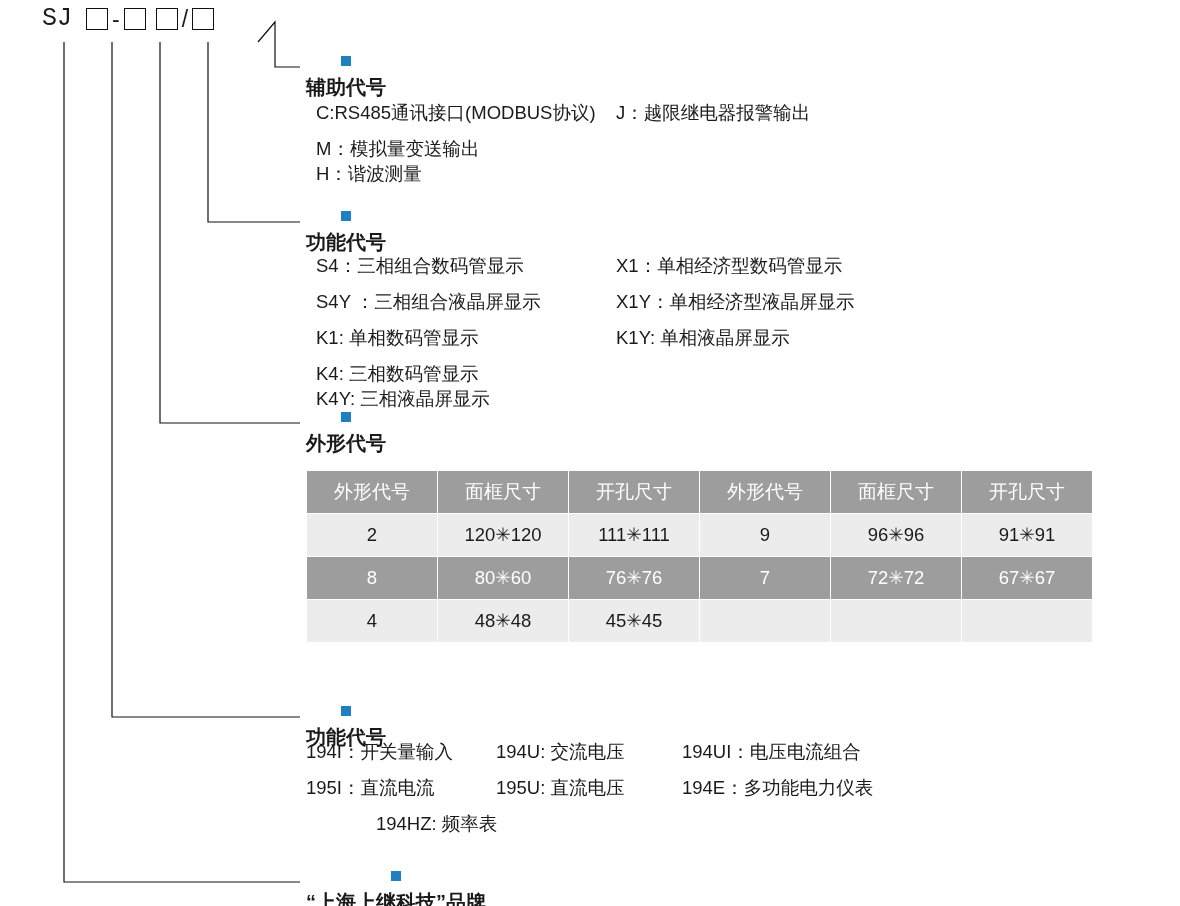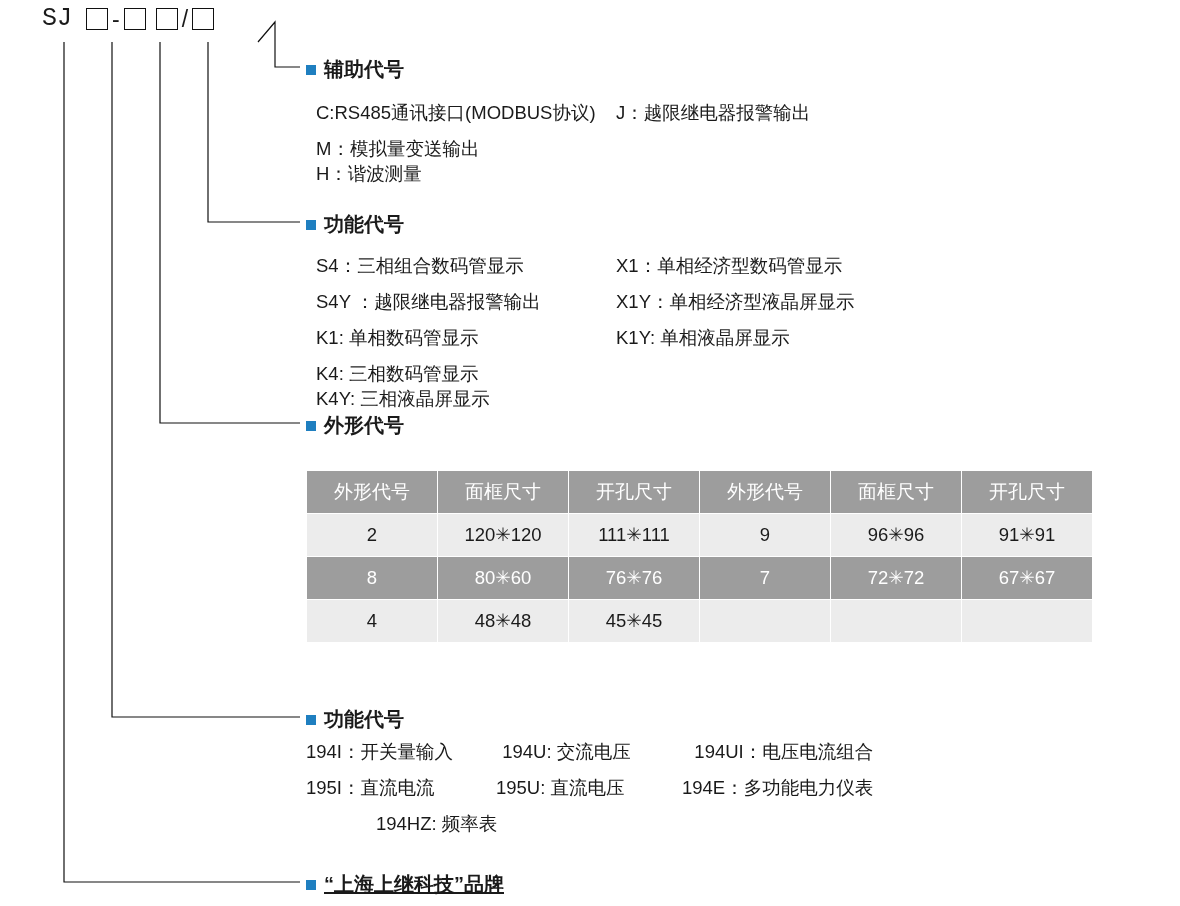--- a/index.html
+++ b/index.html
@@ -49,37 +49,37 @@
 
   
   .section-head {
     position: absolute;
     display: flex;
     align-items: center;
     gap: 8px;
     font-size: 20px;
     font-weight: bold;
     color: #1a1a1a;
+    flex-direction: column;
   }
   .bullet {
     width: 10px; height: 10px;
     background: #1f7fc0;
     display: inline-block;
   }
 
   
   .opt-block {
     position: absolute;
     font-size: 18.5px;
     color: #1a1a1a;
   }
   .opt-row {
     display: flex;
     margin-bottom: 11px;
-    justify-content: space-between;
   }
   .opt-row:last-child { margin-bottom: 0; flex-direction: column; }
   .opt-col1 { width: 300px; }
   .opt-col2 { width: 320px; }
 
   
   .dim-table {
     position: absolute;
     left: 306px; top: 470px;
     border-collapse: collapse;
@@ -158,21 +158,21 @@
 <div class="section-head" style="left:306px; top:211px;">
   <span class="bullet"></span>
   <span>功能代号</span>
 </div>
 <div class="opt-block" style="left:316px; top:253px;">
   <div class="opt-row">
     <span class="opt-col1">S4：三相组合数码管显示</span>
     <span class="opt-col2">X1：单相经济型数码管显示</span>
   </div>
   <div class="opt-row">
-    <span class="opt-col1">S4Y ：越限继电器报警输出</span>
+    <span class="opt-col1">S4Y ：三相组合液晶屏显示</span>
     <span class="opt-col2">X1Y：单相经济型液晶屏显示</span>
   </div>
   <div class="opt-row">
     <span class="opt-col1">K1: 单相数码管显示</span>
     <span class="opt-col2">K1Y: 单相液晶屏显示</span>
   </div>
   <div class="opt-row">
     <span class="opt-col1">K4: 三相数码管显示</span>
     <span class="opt-col2">K4Y: 三相液晶屏显示</span>
   </div>

